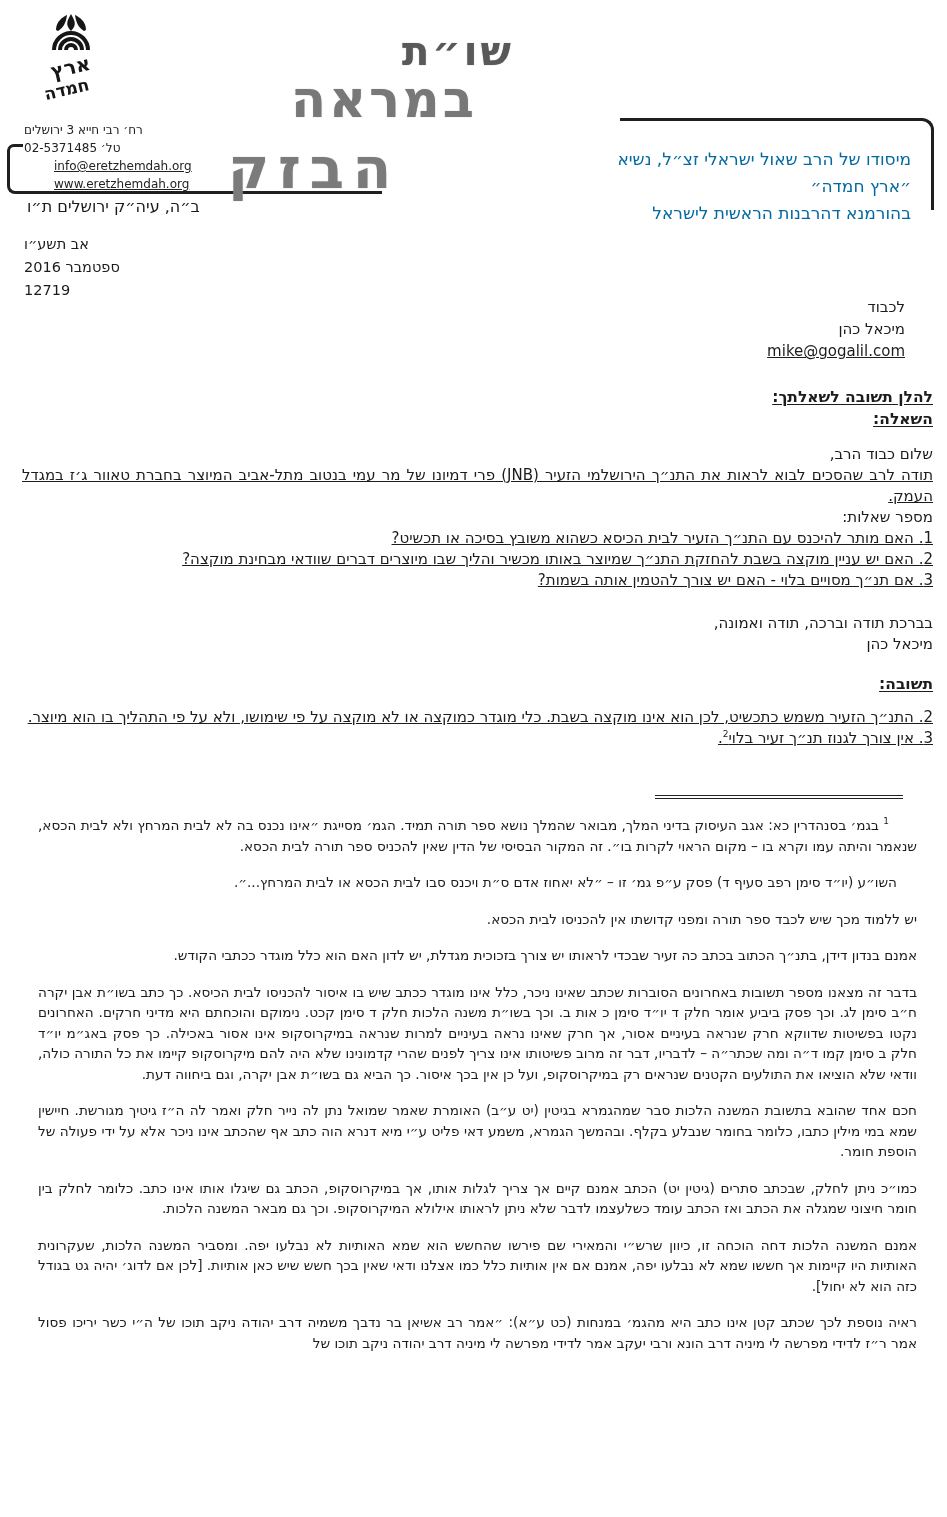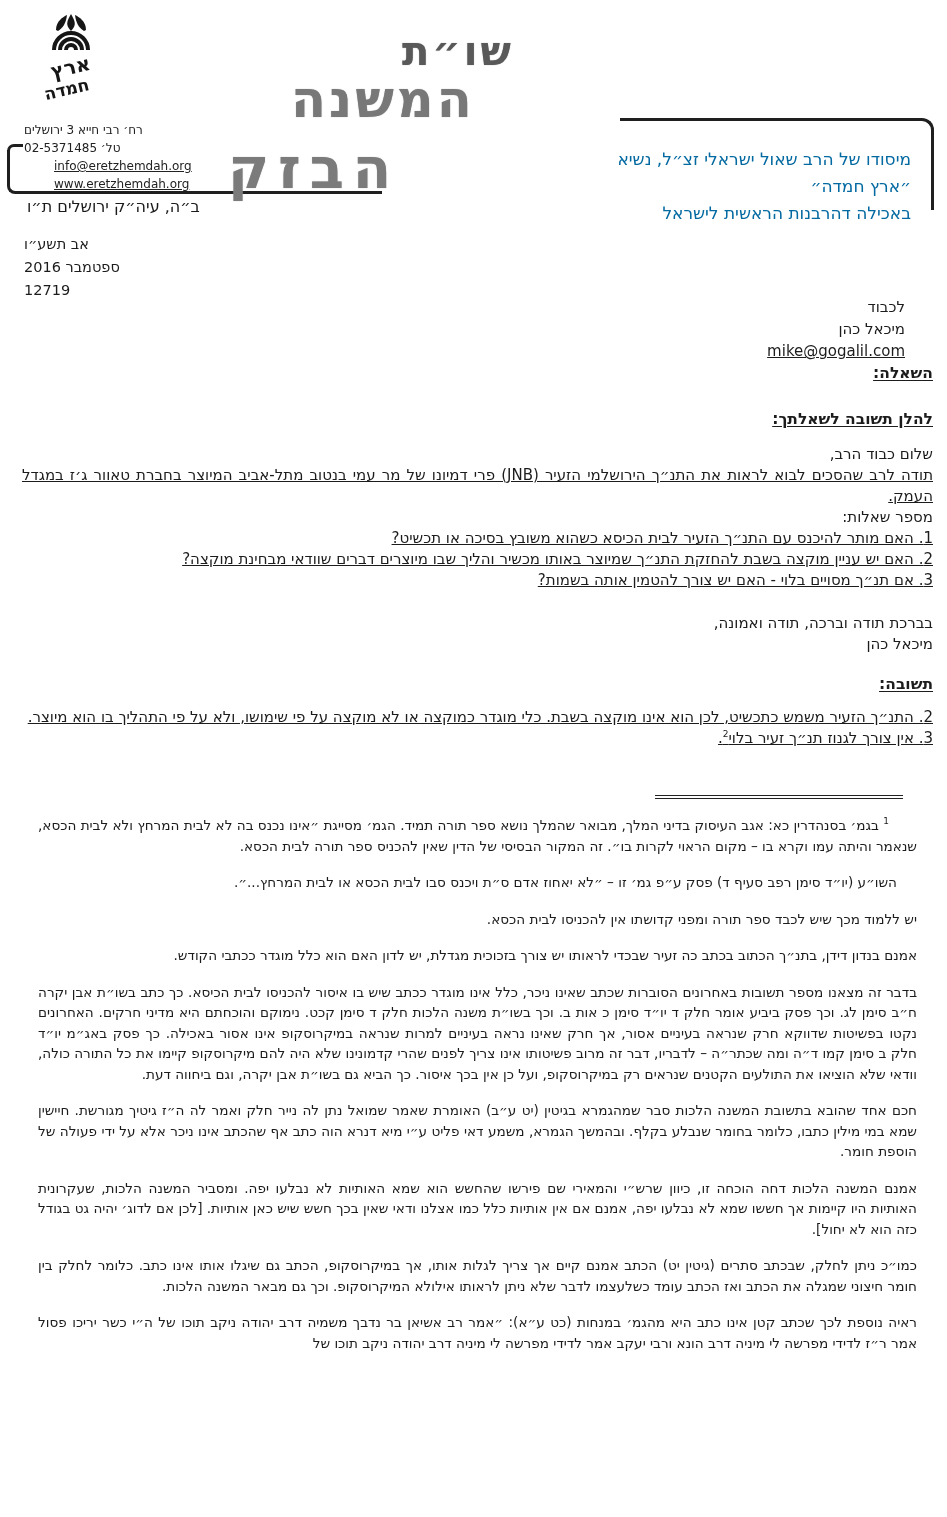--- a/index.html
+++ b/index.html
@@ -115,47 +115,47 @@
       <div>טל׳ 02-5371485</div>
       <div class="u" dir="ltr">info@eretzhemdah.org</div>
       <div class="u" dir="ltr">www.eretzhemdah.org</div>
     </div>
 
     <div class="frame-left-hook"></div>
     <div class="frame-left"></div>
     <div class="frame-right"></div>
 
     <div class="title-1">שו״ת</div>
-    <div class="title-2">המשנה</div>
+    <div class="title-2">במראה</div>
     <div class="title-3">הבזק</div>
 
     <div class="subtitle">
       <div>מיסודו של הרב שאול ישראלי זצ״ל, נשיא ״ארץ חמדה״</div>
-      <div>באכילה דהרבנות הראשית לישראל</div>
+      <div>בהורמנא דהרבנות הראשית לישראל</div>
     </div>
 
     <div class="blessing">ב״ה, עיה״ק ירושלים ת״ו</div>
 
     <div class="meta">
       <div>אב תשע״ו</div>
       <div>ספטמבר 2016</div>
       <div>12719</div>
     </div>
   </div>
 
   <div class="body">
 
     <div class="recipient">
       <div>לכבוד</div>
       <div>מיכאל כהן</div>
       <div class="u" dir="ltr" style="text-align:right;">mike@gogalil.com</div>
     </div>
 
+    <p class="hd hd-intro">להלן תשובה לשאלתך:</p>
     <p class="hd">השאלה:</p>
-    <p class="hd hd-intro">להלן תשובה לשאלתך:</p>
 
     <div class="q-block">
       <p class="para">שלום כבוד הרב,</p>
       <p class="para just">תודה לרב שהסכים לבוא לראות את התנ״ך הירושלמי הזעיר (JNB) פרי דמיונו של מר עמי בנטוב מתל-אביב המיוצר בחברת טאוור ג׳ז במגדל העמק.</p>
       <p class="para">מספר שאלות:</p>
       <div>
           <p class="para just">1. האם מותר להיכנס עם התנ״ך הזעיר לבית הכיסא כשהוא משובץ בסיכה או תכשיט?</p>
           <p class="para just">2. האם יש עניין מוקצה בשבת להחזקת התנ״ך שמיוצר באותו מכשיר והליך שבו מיוצרים דברים שוודאי מבחינת מוקצה?</p>
           <p class="para just">3. אם תנ״ך מסויים בלוי - האם יש צורך להטמין אותה בשמות?</p>
         </div>
@@ -170,18 +170,18 @@
       </div>
 
     <div class="fn-sep"></div>
     <div class="footnotes">
         <p class="first"><sup>1</sup> בגמ׳ בסנהדרין כא: אגב העיסוק בדיני המלך, מבואר שהמלך נושא ספר תורה תמיד. הגמ׳ מסייגת ״אינו נכנס בה לא לבית המרחץ ולא לבית הכסא, שנאמר והיתה עמו וקרא בו – מקום הראוי לקרות בו״. זה המקור הבסיסי של הדין שאין להכניס ספר תורה לבית הכסא.</p>
         <p class="indent">השו״ע (יו״ד סימן רפב סעיף ד) פסק ע״פ גמ׳ זו – ״לא יאחוז אדם ס״ת ויכנס סבו לבית הכסא או לבית המרחץ...״.</p>
         <p>יש ללמוד מכך שיש לכבד ספר תורה ומפני קדושתו אין להכניסו לבית הכסא.</p>
         <p class="spaced">אמנם בנדון דידן, בתנ״ך הכתוב בכתב כה זעיר שבכדי לראותו יש צורך בזכוכית מגדלת, יש לדון האם הוא כלל מוגדר ככתבי הקודש.</p>
         <p class="spaced">בדבר זה מצאנו מספר תשובות באחרונים הסוברות שכתב שאינו ניכר, כלל אינו מוגדר ככתב שיש בו איסור להכניסו לבית הכיסא. כך כתב בשו״ת אבן יקרה ח״ב סימן לג. וכך פסק ביביע אומר חלק ד יו״ד סימן כ אות ב. וכך בשו״ת משנה הלכות חלק ד סימן קכט. נימוקם והוכחתם היא מדיני חרקים. האחרונים נקטו בפשיטות שדווקא חרק שנראה בעיניים אסור, אך חרק שאינו נראה בעיניים למרות שנראה במיקרוסקופ אינו אסור באכילה. כך פסק באג״מ יו״ד חלק ב סימן קמו ד״ה ומה שכתר״ה – לדבריו, דבר זה מרוב פשיטותו אינו צריך לפנים שהרי קדמונינו שלא היה להם מיקרוסקופ קיימו את כל התורה כולה, וודאי שלא הוציאו את התולעים הקטנים שנראים רק במיקרוסקופ, ועל כן אין בכך איסור. כך הביא גם בשו״ת אבן יקרה, וגם ביחווה דעת.</p>
         <p class="spaced">חכם אחד שהובא בתשובת המשנה הלכות סבר שמהגמרא בגיטין (יט ע״ב) האומרת שאמר שמואל נתן לה נייר חלק ואמר לה ה״ז גיטיך מגורשת. חיישין שמא במי מילין כתבו, כלומר בחומר שנבלע בקלף. ובהמשך הגמרא, משמע דאי פליט ע״י מיא דנרא הוה כתב אף שהכתב אינו ניכר אלא על ידי פעולה של הוספת חומר.</p>
+        <p class="spaced">כמו״כ ניתן לחלק, שבכתב סתרים (גיטין יט) הכתב אמנם קיים אך צריך לגלות אותו, אך במיקרוסקופ, הכתב גם שיגלו אותו אינו כתב. כלומר לחלק בין חומר חיצוני שמגלה את הכתב ואז הכתב עומד כשלעצמו לדבר שלא ניתן לראותו אילולא המיקרוסקופ. וכך גם מבאר המשנה הלכות.</p>
         <p class="spaced">אמנם המשנה הלכות דחה הוכחה זו, כיוון שרש״י והמאירי שם פירשו שהחשש הוא שמא האותיות לא נבלעו יפה. ומסביר המשנה הלכות, שעקרונית האותיות היו קיימות אך חששו שמא לא נבלעו יפה, אמנם אם אין אותיות כלל כמו אצלנו ודאי שאין בכך חשש שיש כאן אותיות. [לכן אם לדוג׳ יהיה גט בגודל כזה הוא לא יחול].</p>
-        <p class="spaced">כמו״כ ניתן לחלק, שבכתב סתרים (גיטין יט) הכתב אמנם קיים אך צריך לגלות אותו, אך במיקרוסקופ, הכתב גם שיגלו אותו אינו כתב. כלומר לחלק בין חומר חיצוני שמגלה את הכתב ואז הכתב עומד כשלעצמו לדבר שלא ניתן לראותו אילולא המיקרוסקופ. וכך גם מבאר המשנה הלכות.</p>
         <p class="spaced">ראיה נוספת לכך שכתב קטן אינו כתב היא מהגמ׳ במנחות (כט ע״א): ״אמר רב אשיאן בר נדבך משמיה דרב יהודה ניקב תוכו של ה״י כשר יריכו פסול אמר ר״ז לדידי מפרשה לי מיניה דרב הונא ורבי יעקב אמר לדידי מפרשה לי מיניה דרב יהודה ניקב תוכו של</p>
       </div>
   </div>
 </div>
 
 </body></html>

